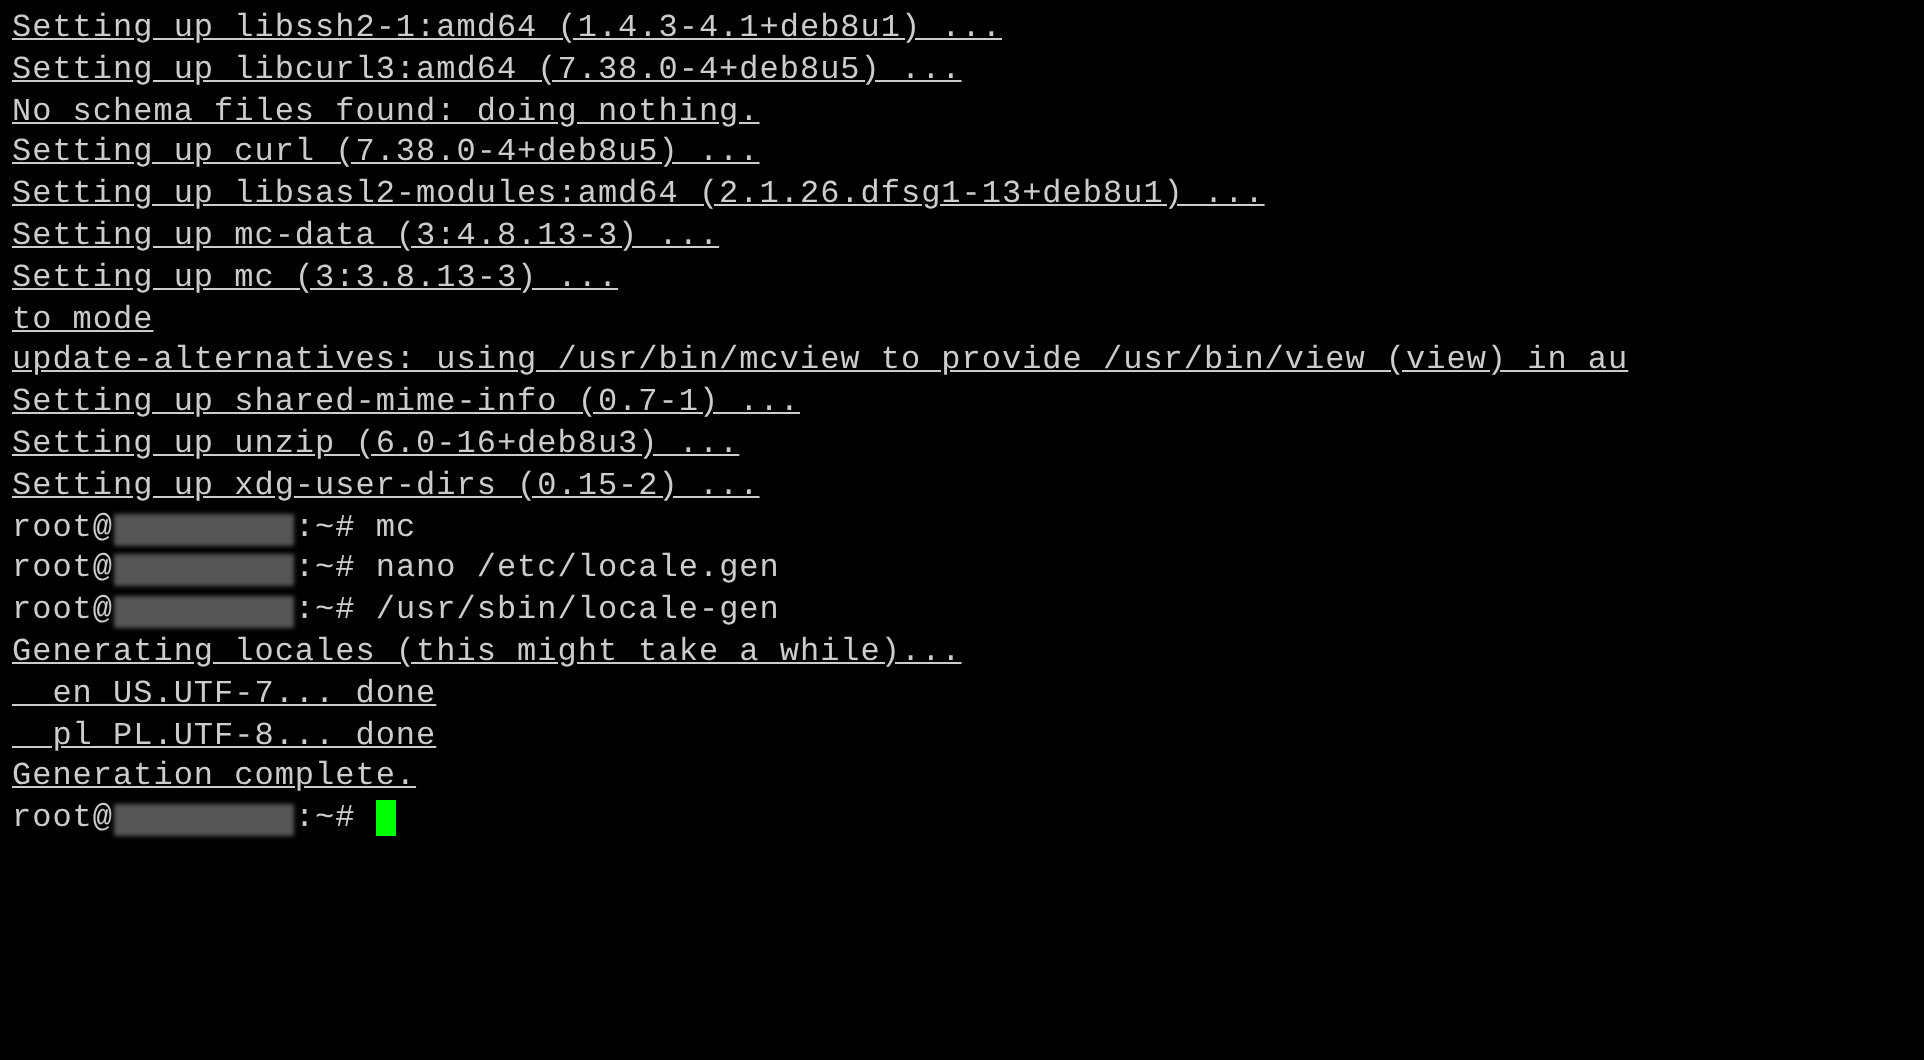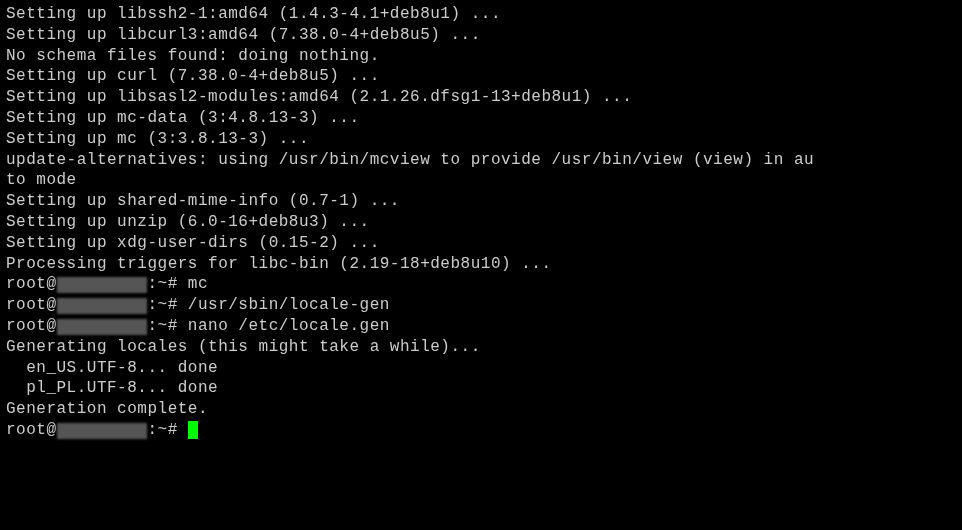--- a/index.html
+++ b/index.html
@@ -14,20 +14,21 @@
       font-size: 16px;
       line-height: 1.3;
       padding: 4px 6px;
       width: 962px;
       height: 530px;
       overflow: hidden;
       letter-spacing: 0.5px;
     }
     .line {
       white-space: pre;
+      text-decoration: underline;
     }
     .redacted {
       display: inline-block;
       background: #555;
       color: transparent;
       user-select: none;
       filter: blur(1px);
       vertical-align: text-bottom;
       height: 1em;
     }
@@ -46,34 +47,33 @@
 <body>
 
 <div>
   <div class="line">Setting up libssh2-1:amd64 (1.4.3-4.1+deb8u1) ...</div>
   <div class="line">Setting up libcurl3:amd64 (7.38.0-4+deb8u5) ...</div>
   <div class="line">No schema files found: doing nothing.</div>
   <div class="line">Setting up curl (7.38.0-4+deb8u5) ...</div>
   <div class="line">Setting up libsasl2-modules:amd64 (2.1.26.dfsg1-13+deb8u1) ...</div>
   <div class="line">Setting up mc-data (3:4.8.13-3) ...</div>
   <div class="line">Setting up mc (3:3.8.13-3) ...</div>
+  <div class="line">to mode</div>
   <div class="line">update-alternatives: using /usr/bin/mcview to provide /usr/bin/view (view) in au</div>
-  <div class="line">to mode</div>
   <div class="line">Setting up shared-mime-info (0.7-1) ...</div>
   <div class="line">Setting up unzip (6.0-16+deb8u3) ...</div>
   <div class="line">Setting up xdg-user-dirs (0.15-2) ...</div>
-  <div class="line">Processing triggers for libc-bin (2.19-18+deb8u10) ...</div>
 
   <div class="prompt-line"><span>root@</span><span class="redacted">XXXXXXXXX</span><span>:~# </span><span>mc</span></div>
 
   <div class="line"></div>
 
+  <div class="prompt-line"><span>root@</span><span class="redacted">XXXXXXXXX</span><span>:~# </span><span>nano /etc/locale.gen</span></div>
+
   <div class="prompt-line"><span>root@</span><span class="redacted">XXXXXXXXX</span><span>:~# </span><span>/usr/sbin/locale-gen</span></div>
 
-  <div class="prompt-line"><span>root@</span><span class="redacted">XXXXXXXXX</span><span>:~# </span><span>nano /etc/locale.gen</span></div>
-
   <div class="line">Generating locales (this might take a while)...</div>
-  <div class="line">  en_US.UTF-8... done</div>
+  <div class="line">  en_US.UTF-7... done</div>
   <div class="line">  pl_PL.UTF-8... done</div>
   <div class="line">Generation complete.</div>
 
   <div class="prompt-line"><span>root@</span><span class="redacted">XXXXXXXXX</span><span>:~# </span><span class="cursor"></span></div>
 </div>
 
 </body></html>

